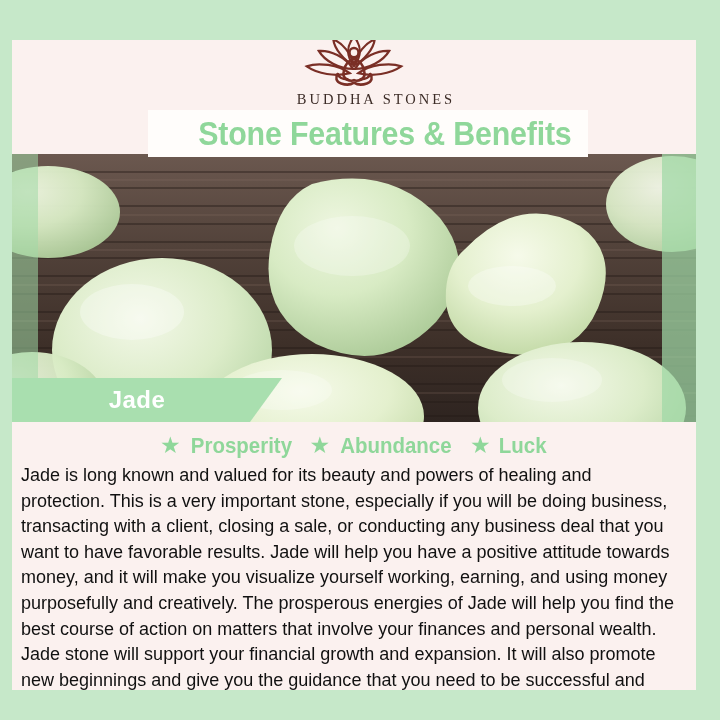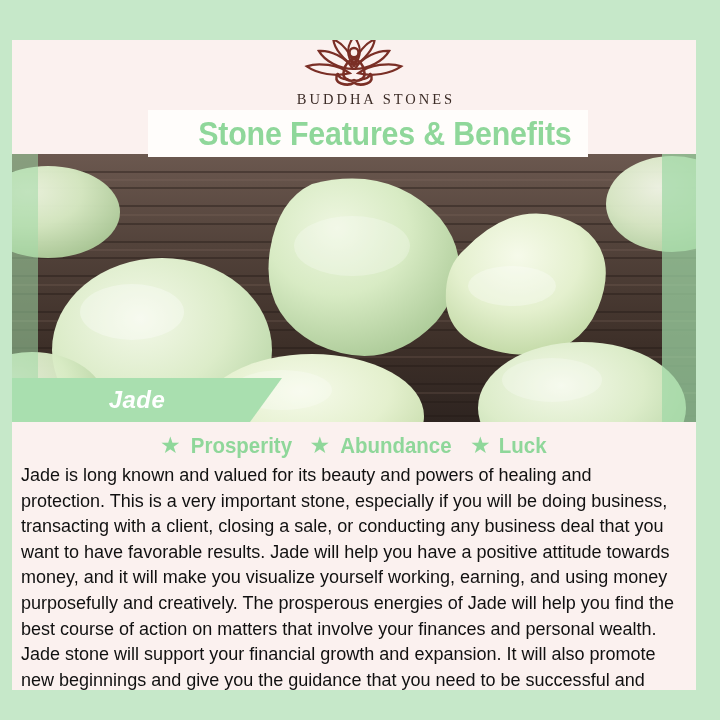--- a/index.html
+++ b/index.html
@@ -91,21 +91,20 @@
     clip-path:polygon(0 0,270px 0,238px 44px,0 44px);
     z-index:7;
   }
   .jade-text{
     position:absolute;
     left:0;top:338px;width:250px;height:44px;
     display:flex;align-items:center;justify-content:center;
     font-size:24px;font-weight:bold;color:#ffffff;
     letter-spacing:0.4px;
     z-index:8;
-    font-style:italic;
   }
 
   
   .benefits{
     position:absolute;
     left:0;top:390px;width:684px;height:32px;
     display:flex;align-items:center;justify-content:center;
     gap:14px;
   }
   .benefit{

